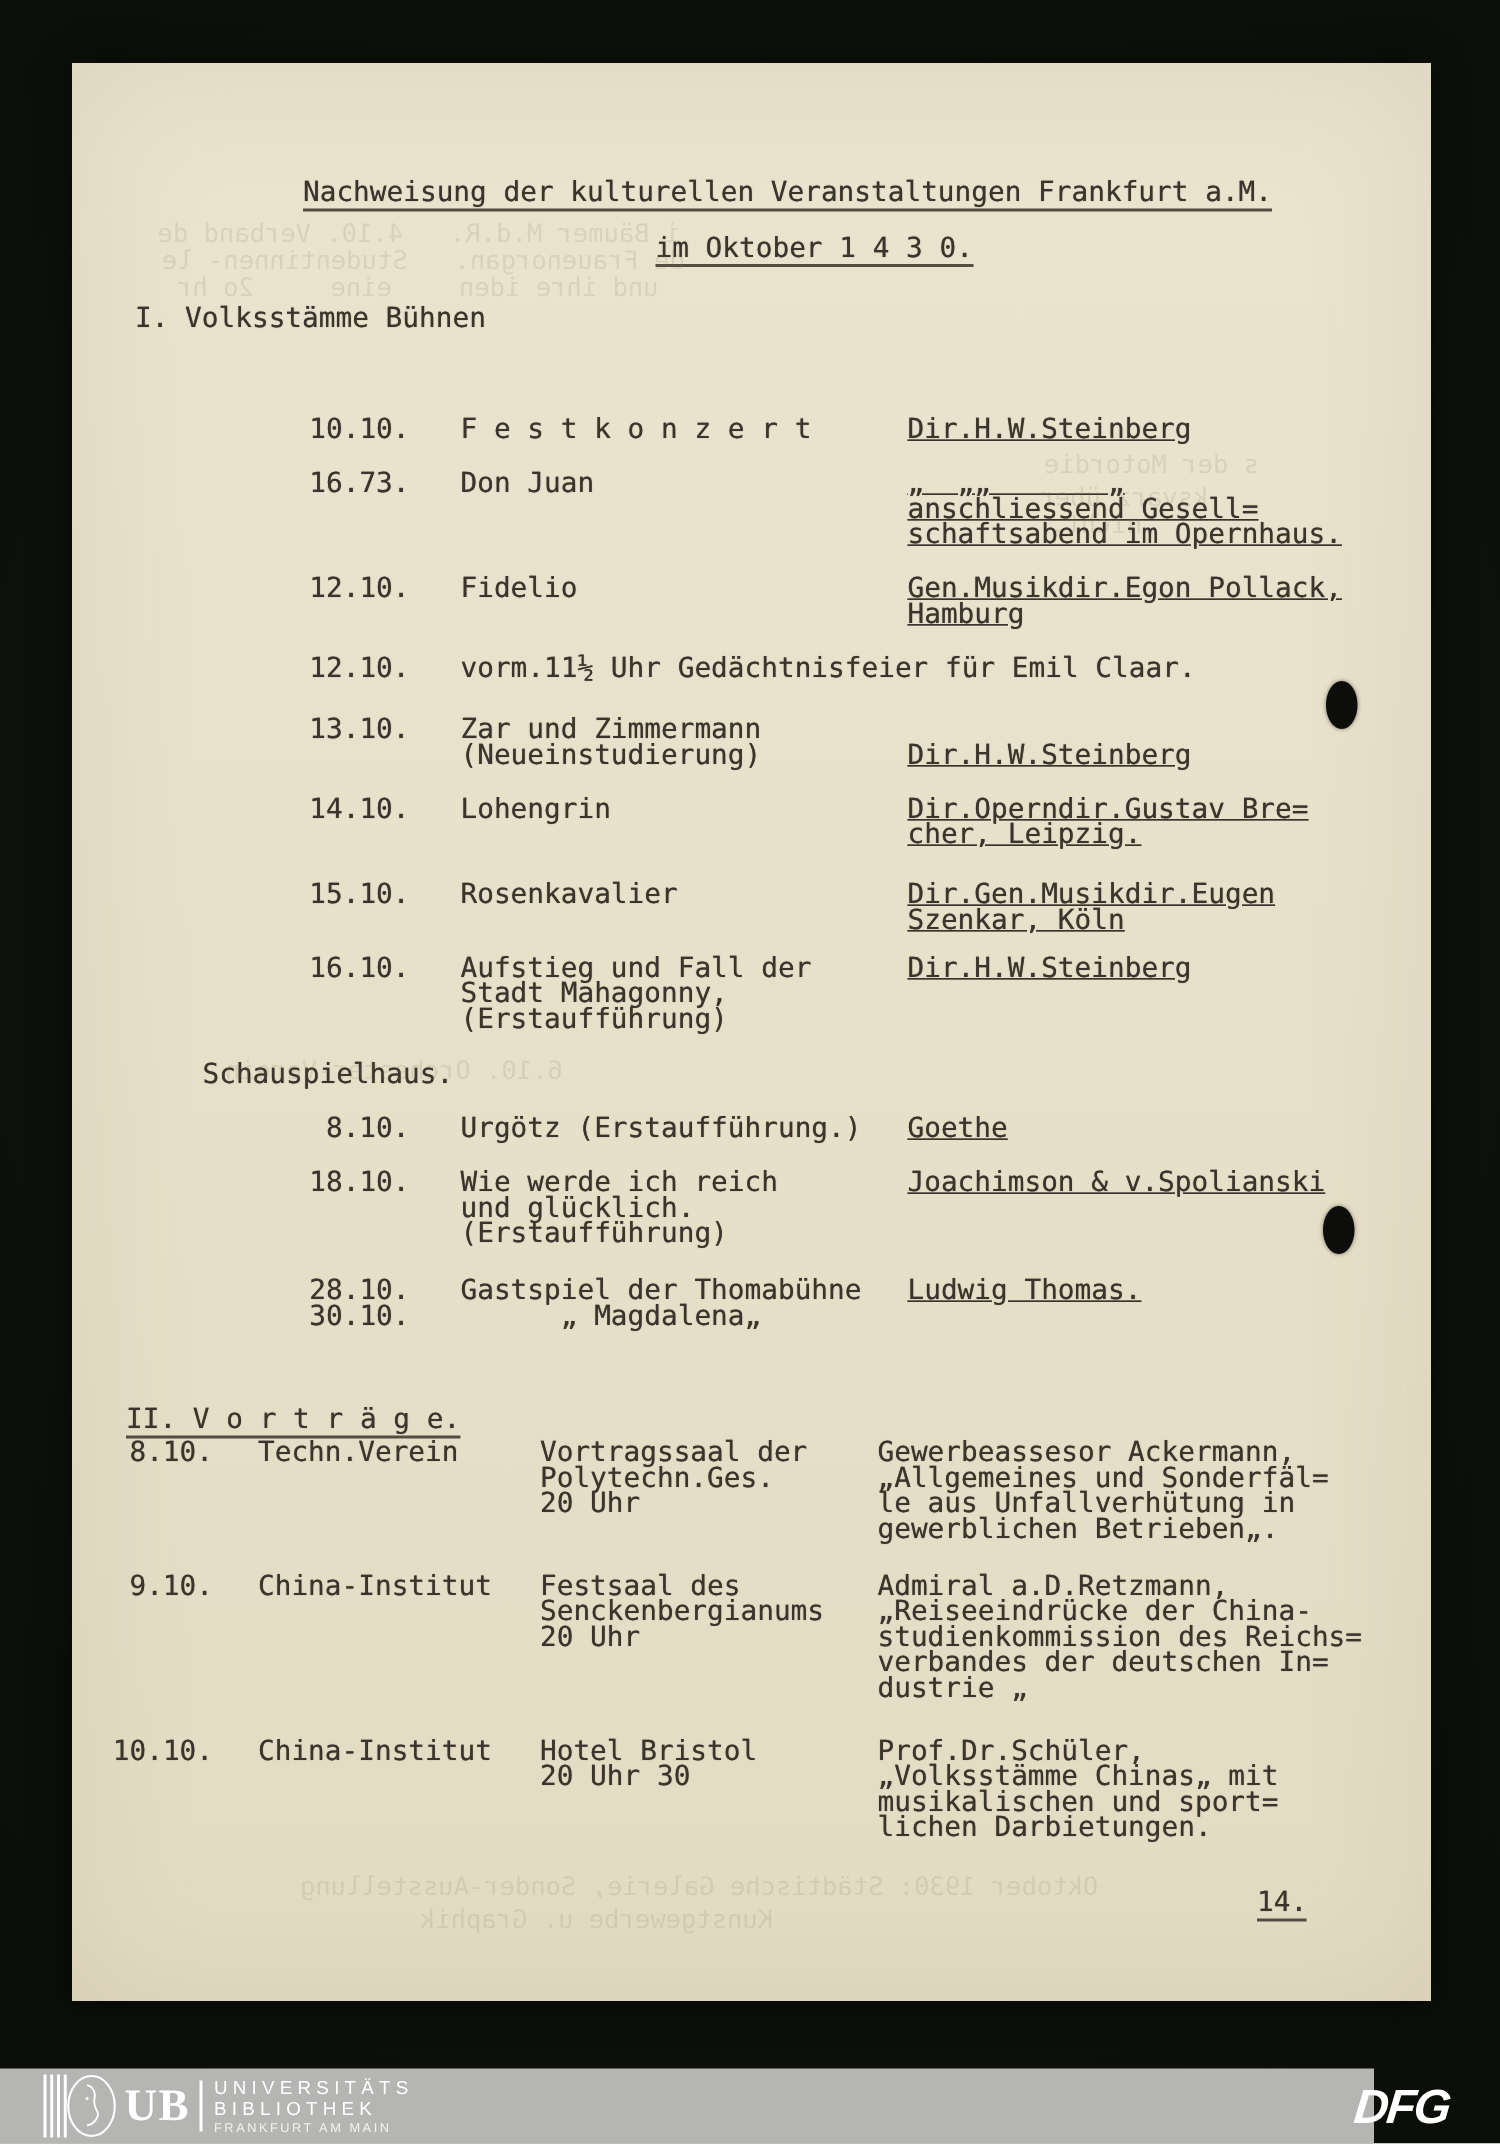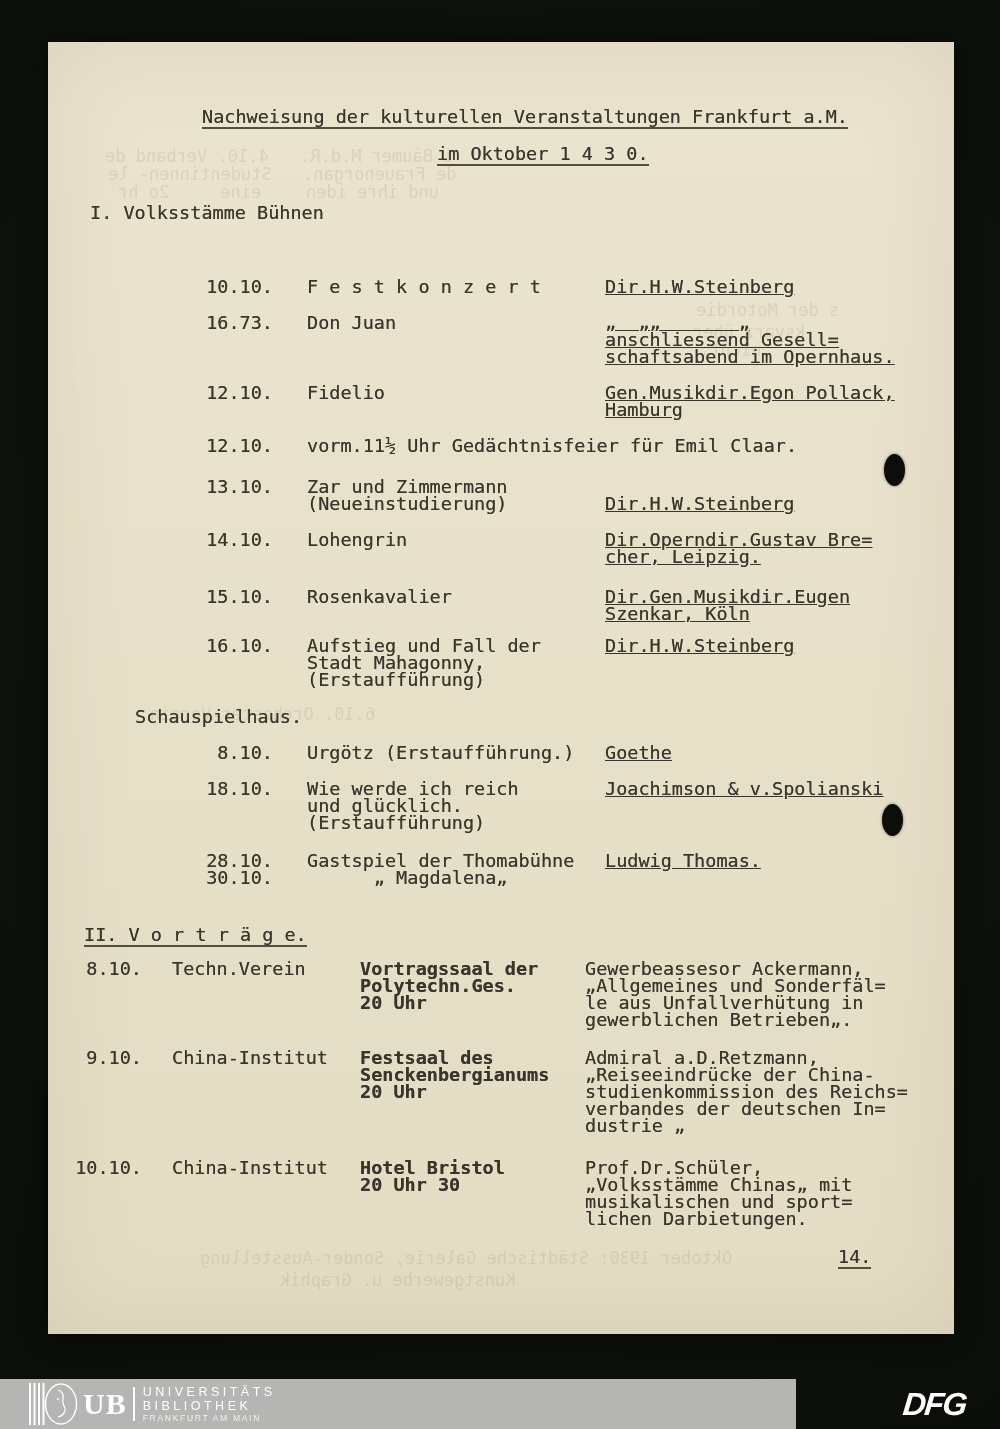--- a/index.html
+++ b/index.html
@@ -7,50 +7,50 @@
        font-family:"DejaVu Sans Mono",monospace;}
   .stage{position:absolute;inset:0;
        background:radial-gradient(120% 90% at 50% 40%, #11150e 0%, #090c07 100%);}
 
   
   .paper{position:absolute;left:48px;top:42px;width:906px;height:1292px;
        background:linear-gradient(180deg,#eae3ce 0%,#e7e0c9 55%,#e3dcc3 100%);
        box-shadow:0 0 20px rgba(0,0,0,.65), inset 0 0 90px rgba(120,105,70,.12);
        color:#3a352c;font-size:18.5px;line-height:17px;}
   .type{position:absolute;white-space:pre;text-shadow:0 0 .6px rgba(58,53,44,.75);}
-  .ul{border-bottom:2.2px solid rgba(56,51,42,.85);padding-bottom:2px;}
+  .ul{border-bottom:2.2px solid rgba(56,51,42,.85);padding-bottom:2px;margin-top:12px;}
 
   .t-main{left:154px;top:66px;}
   .t-sub{left:389px;top:103px;}
   .h-sec1{left:42px;top:162px;}
   .h-fest{left:74px;top:198px;}
   .h-schau{left:87px;top:666px;text-align:right;}
   .h-sec2{left:36px;top:884px;}
   .pagenum{left:790px;top:1206px;}
 
   .entry{position:absolute;left:0;top:0;width:100%;height:0;}
   .c{position:absolute;top:0;white-space:pre;text-shadow:0 0 .6px rgba(58,53,44,.75);}
   .cdate{left:157px;width:68px;text-align:right;}
   .ctitle{left:259px;}
   .ccredit{left:557px;text-decoration:underline;}
   .cdate2{left:26px;width:68px;text-align:right;}
   .corg{left:124px;}
-  .cvenue{left:312px;font-weight:bold;}
+  .cvenue{left:312px;}
   .cspk{left:537px;}
 
   .hole{position:absolute;width:21px;height:32px;border-radius:50%;background:#0d0d0b;
         box-shadow:0 0 3px rgba(0,0,0,.5);}
   .hole.p1{left:836px;top:412px;}
   .hole.p2{left:834px;top:762px;}
 
   .bleedfrag{position:absolute;white-space:pre;transform:scaleX(-1);opacity:.15;
         color:#7d7254;filter:blur(.5px);font-size:17px;line-height:17px;}
 
   
-  .fbar{position:absolute;left:0;top:1379px;width:796px;height:50px;background:#b5b5b3;
+  .fbar{position:absolute;left:0;top:1379px;width:916px;height:50px;background:#b5b5b3;
         color:#fff;font-family:"Liberation Sans",sans-serif;}
   .ublogo{position:absolute;left:28px;top:3px;height:44px;display:flex;align-items:center;}
   .ubabbr{font-family:"Liberation Serif",serif;font-weight:bold;font-size:30px;
         letter-spacing:1px;margin-left:3px;}
   .vline{display:inline-block;width:2px;height:34px;background:#fff;margin:0 8px 0 6px;}
   .ubtext,.isgtext{display:flex;flex-direction:column;justify-content:center;}
   .u1,.u2{font-size:12.5px;letter-spacing:3.5px;line-height:14px;}
   .u3{font-size:8.5px;letter-spacing:1.7px;line-height:11px;color:#f2f2f0;}
   .isglogo{position:absolute;left:216px;top:3px;height:44px;display:flex;align-items:center;gap:8px;}
   .i1{font-weight:bold;font-size:12px;letter-spacing:1.2px;line-height:13px;}

